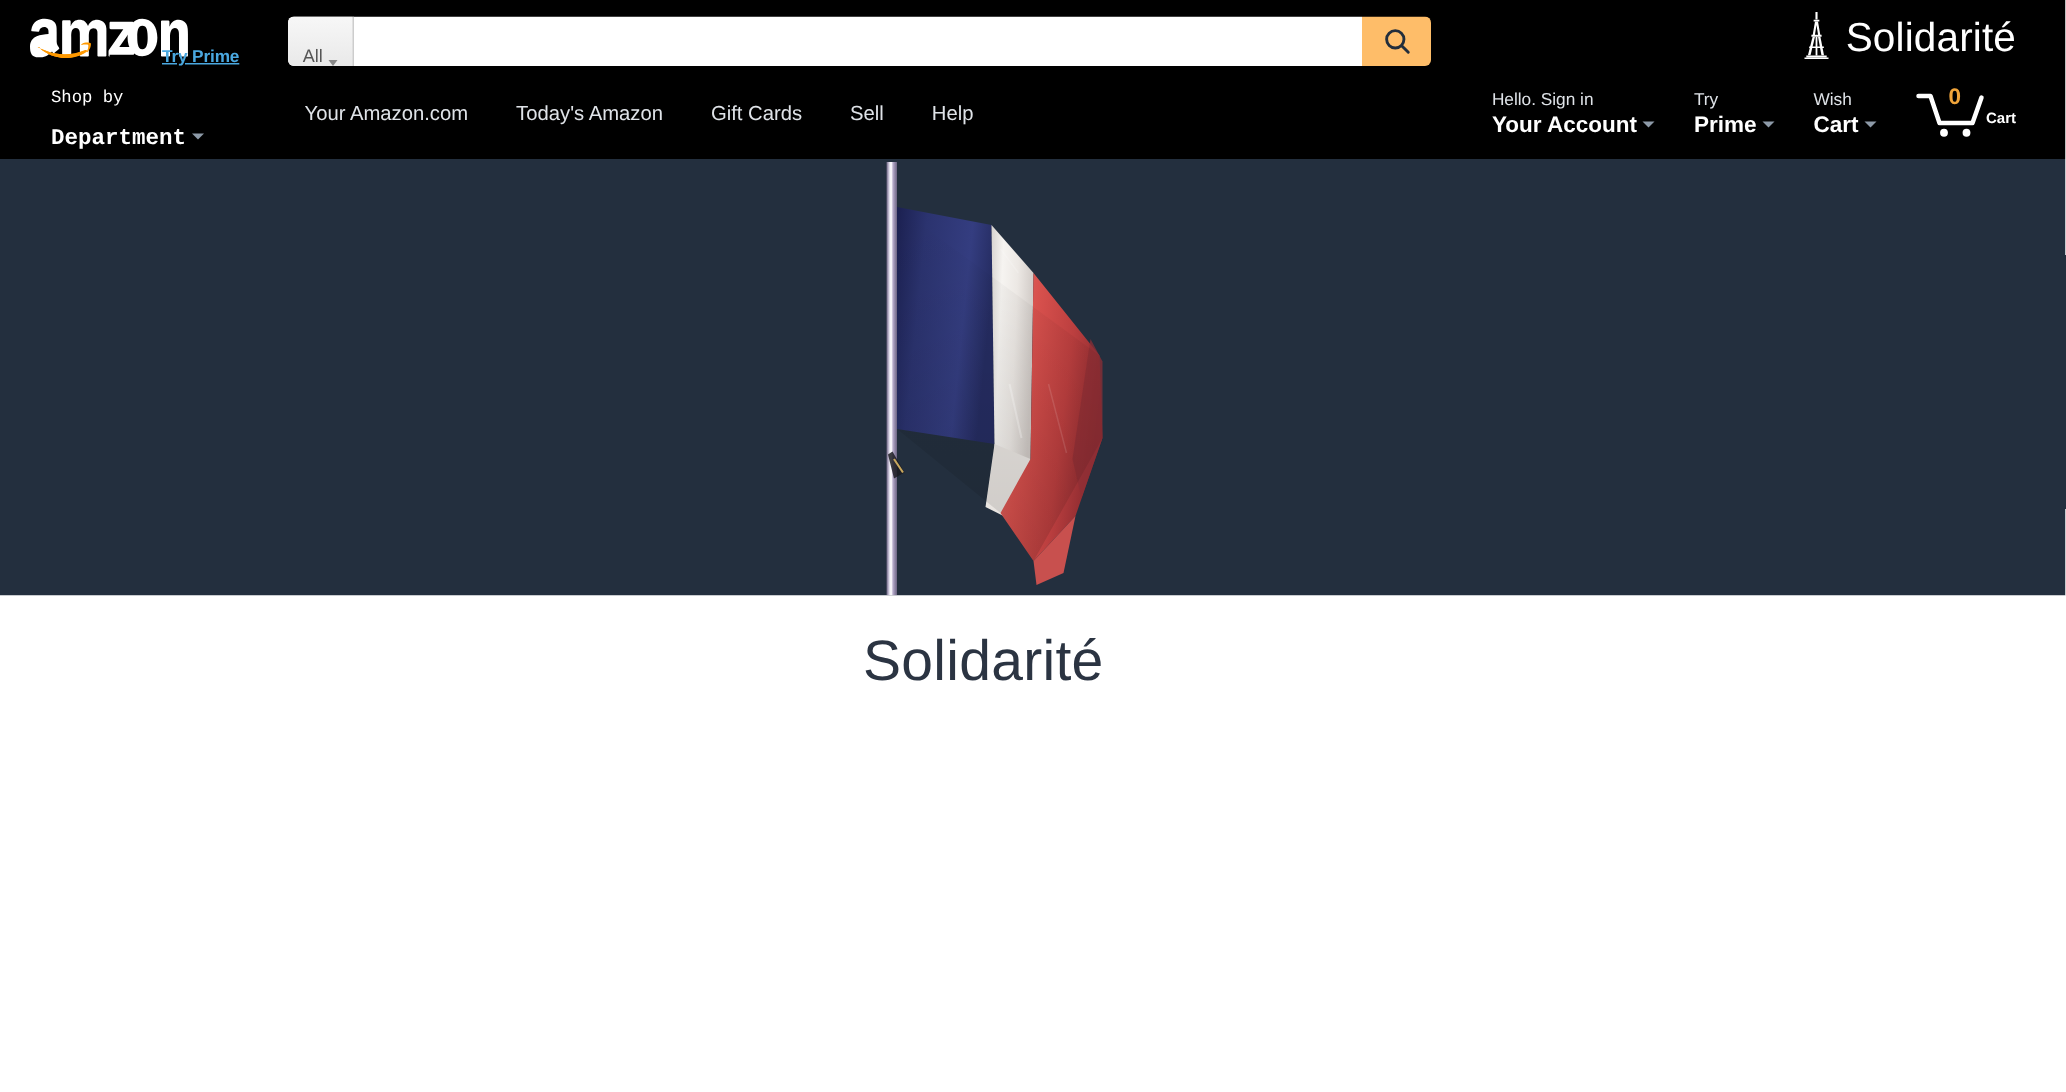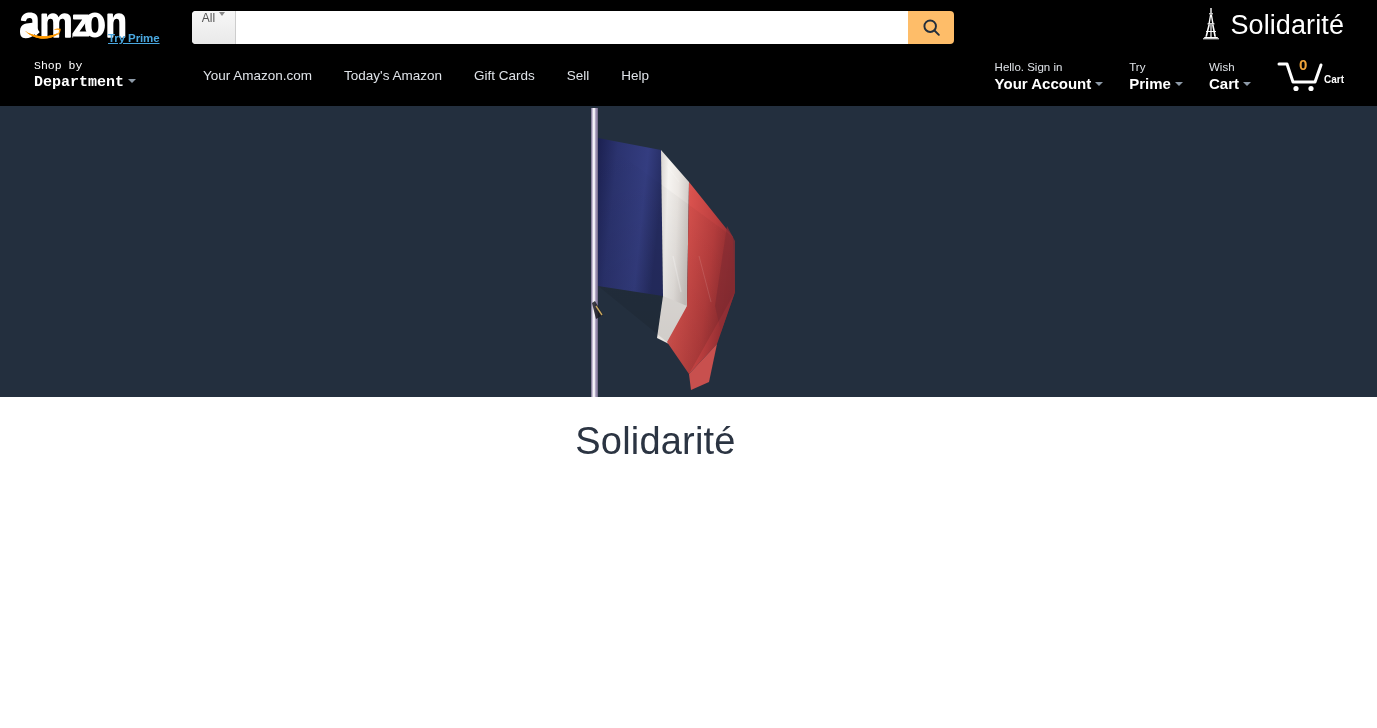--- a/index.html
+++ b/index.html
@@ -70,21 +70,21 @@
     display: flex;
     border-radius: 4px;
     overflow: hidden;
   }
   .search-scope {
     width: 44px;
     background: #f0f0f0;
     background-image: linear-gradient(to bottom, #f7f7f7, #e9e9e9);
     border-right: 1px solid #cdcdcd;
     display: flex;
-    align-items: flex-start;
+    align-items: flex-end;
     justify-content: center;
     gap: 4px;
     font-size: 12px;
     color: #555555;
     cursor: pointer;
     user-select: none;
   }
   .scope-caret {
     width: 0; height: 0;
     border-left: 3.5px solid transparent;
@@ -154,21 +154,21 @@
     font-weight: normal;
     line-height: 14px;
     color: #ffffff;
   }
   .sbd-big {
     display: inline-block;
     font-size: 15px;
     font-weight: bold;
     line-height: 18px;
     color: #ffffff;
-    margin-top: 1px;
+    margin-top: 11px;
   }
   .caret-light {
     display: inline-block;
     width: 0; height: 0;
     border-left: 4px solid transparent;
     border-right: 4px solid transparent;
     border-top: 4.5px solid #8d9aa8;
     margin-left: 4px;
     vertical-align: middle;
     position: relative;

